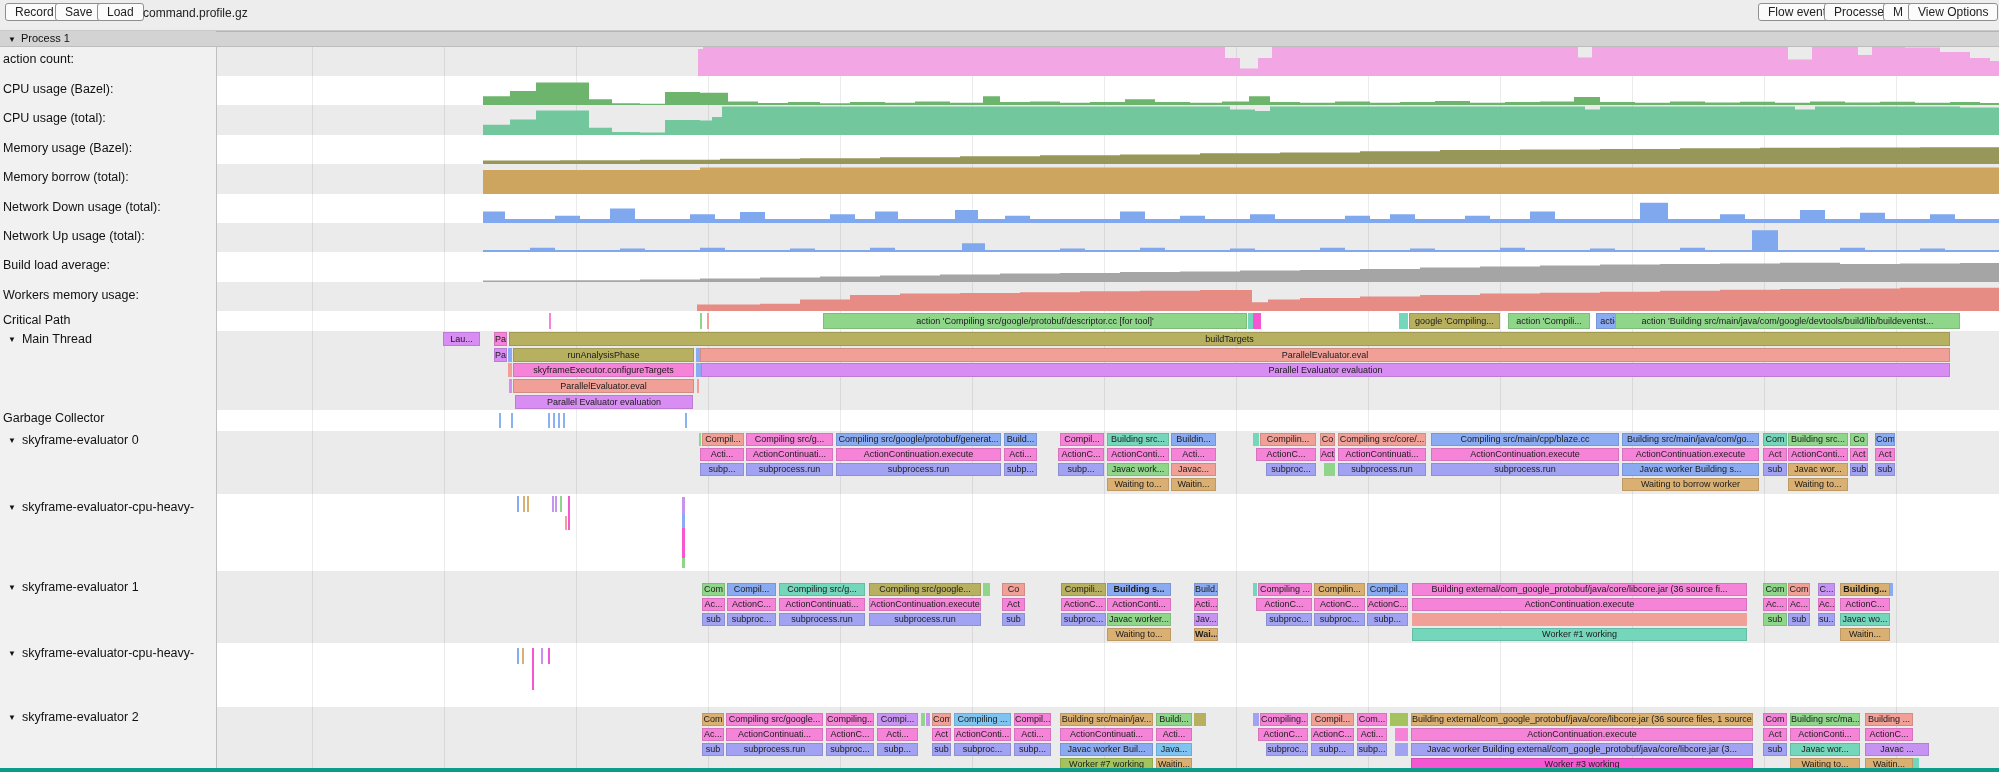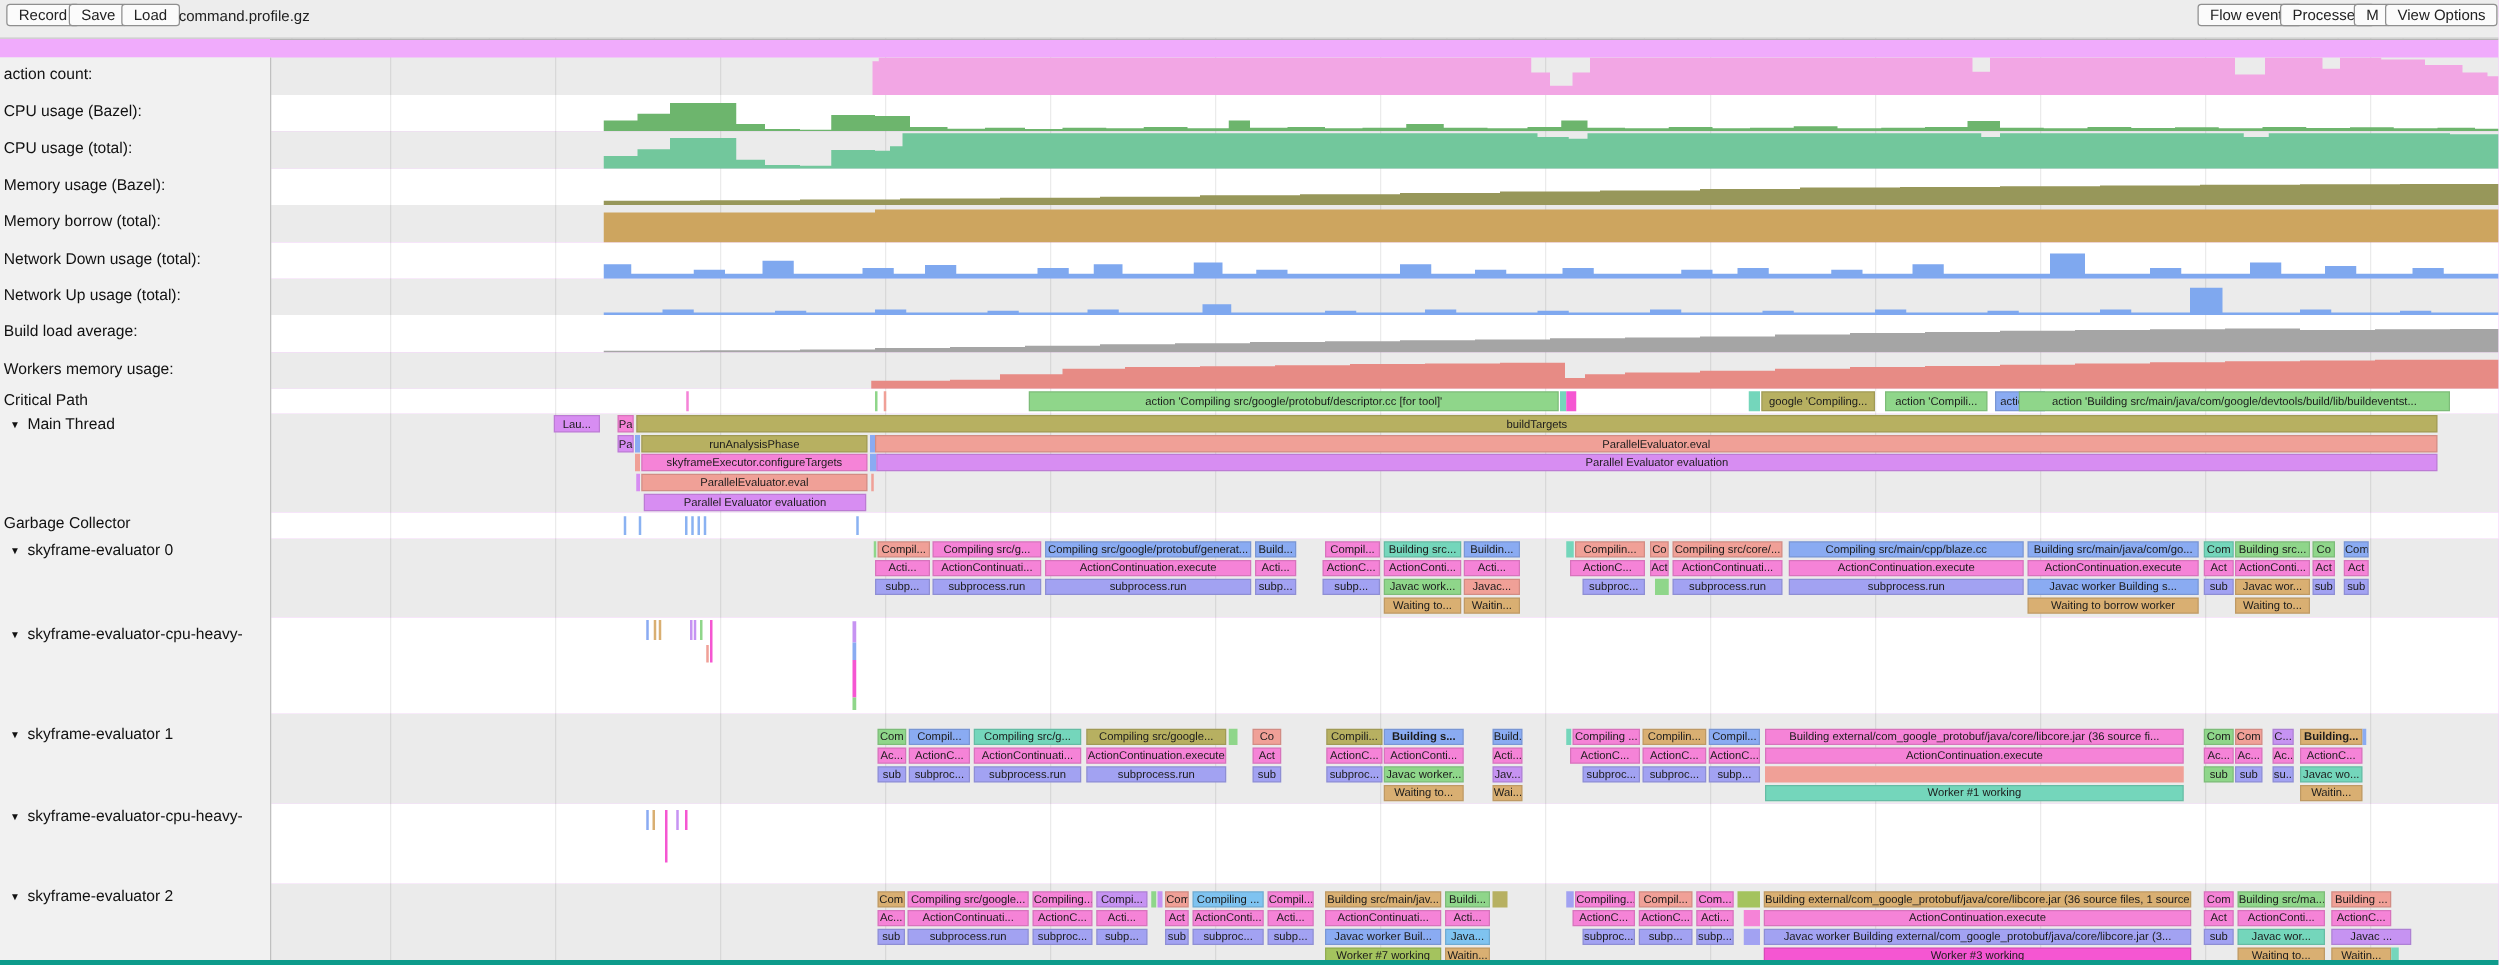--- a/index.html
+++ b/index.html
@@ -1,17 +1,17 @@
 <!DOCTYPE html>
 <html><head>
 <meta charset="utf-8">
 <style>
   html,body{margin:0;padding:0;background:#fff;}
   #stage{position:relative;width:1999px;height:772px;overflow:hidden;
-         font-family:"Liberation Sans",sans-serif;background:#f0abfc;}
+         font-family:"Liberation Sans",sans-serif;background:#a21caf;}
   
   .toolbar{position:absolute;left:0;top:0;width:1999px;height:30px;background:#ededed;
            border-bottom:1px solid #c9c9c9;z-index:30;}
   .tb-btn{position:absolute;top:3px;height:18px;line-height:16px;padding:0 9px;
           background:#fbfbfb;border:1px solid #8f8f8f;border-radius:3px;
           font-size:12px;color:#222;box-sizing:border-box;}
   .tb-file{position:absolute;top:6px;font-size:12px;color:#222;}
   
   .ruler{position:absolute;left:216px;top:14px;width:1783px;height:17px;background:#fff;
          border-bottom:1px solid #b5b5b5;z-index:20;}
@@ -139,20 +139,23 @@
       <div class="rlabel" style="left: 1155px;">35 s</div>
       <div class="rmajor" style="left: 1284px;"></div>
       <div class="rlabel" style="left: 1287px;">40 s</div>
       <div class="rmajor" style="left: 1416px;"></div>
       <div class="rlabel" style="left: 1419px;">45 s</div>
       <div class="rmajor" style="left: 1548px;"></div>
       <div class="rlabel" style="left: 1551px;">50 s</div>
       <div class="rmajor" style="left: 1680px;"></div>
       <div class="rlabel" style="left: 1683px;">55 s</div>
     </div>
+  <div class="process-bar">
+    <span class="arr">▼</span><span>Process 1</span>
+  </div>
   <div id="tracks">
       <div class="stripe s-g" style="top: 46px; height: 30px;"></div>
       <div class="stripe s-w" style="top: 76px; height: 29px;"></div>
       <div class="stripe s-g" style="top: 105px; height: 30px;"></div>
       <div class="stripe s-w" style="top: 135px; height: 29px;"></div>
       <div class="stripe s-g" style="top: 164px; height: 30px;"></div>
       <div class="stripe s-w" style="top: 194px; height: 29px;"></div>
       <div class="stripe s-g" style="top: 223px; height: 29px;"></div>
       <div class="stripe s-w" style="top: 252px; height: 30px;"></div>
       <div class="stripe s-g" style="top: 282px; height: 29px;"></div>
@@ -337,21 +340,21 @@
       <div class="blk" style="left: 1194px; top: 613px; width: 24px; height: 13px; line-height: 11px; background: rgb(198, 147, 242);">Jav...</div>
       <div class="blk" style="left: 1266px; top: 613px; width: 46px; height: 13px; line-height: 11px; background: rgb(162, 162, 242);">subproc...</div>
       <div class="blk" style="left: 1314px; top: 613px; width: 51px; height: 13px; line-height: 11px; background: rgb(162, 162, 242);">subproc...</div>
       <div class="blk" style="left: 1367px; top: 613px; width: 41px; height: 13px; line-height: 11px; background: rgb(162, 162, 242);">subp...</div>
       <div class="blk" style="left: 1412px; top: 613px; width: 335px; height: 13px; line-height: 11px; background: rgb(240, 160, 151); border: none;"></div>
       <div class="blk" style="left: 1763px; top: 613px; width: 24px; height: 13px; line-height: 11px; background: rgb(143, 214, 138);">sub</div>
       <div class="blk" style="left: 1788px; top: 613px; width: 22px; height: 13px; line-height: 11px; background: rgb(162, 162, 242);">sub</div>
       <div class="blk" style="left: 1818px; top: 613px; width: 17px; height: 13px; line-height: 11px; background: rgb(162, 162, 242);">su...</div>
       <div class="blk" style="left: 1840px; top: 613px; width: 50px; height: 13px; line-height: 11px; background: rgb(116, 214, 187);">Javac wo...</div>
       <div class="blk" style="left: 1107px; top: 628px; width: 64px; height: 13px; line-height: 11px; background: rgb(217, 175, 114);">Waiting to...</div>
-      <div class="blk" style="left: 1194px; top: 628px; width: 24px; height: 13px; line-height: 11px; background: rgb(217, 175, 114);">Wai...</div>
+      <div class="blk" style="left: 1194px; top: 628px; width: 24px; height: 13px; line-height: 11px; background: rgb(217, 175, 114); font-weight: bold;">Wai...</div>
       <div class="blk" style="left: 1412px; top: 628px; width: 335px; height: 13px; line-height: 11px; background: rgb(116, 214, 187);">Worker #1 working</div>
       <div class="blk" style="left: 1840px; top: 628px; width: 50px; height: 13px; line-height: 11px; background: rgb(217, 175, 114);">Waitin...</div>
       <div class="blk" style="left: 702px; top: 713px; width: 22px; height: 13px; line-height: 11px; background: rgb(217, 175, 114);">Com</div>
       <div class="blk" style="left: 726px; top: 713px; width: 97px; height: 13px; line-height: 11px; background: rgb(245, 131, 215);">Compiling src/google...</div>
       <div class="blk" style="left: 826px; top: 713px; width: 48px; height: 13px; line-height: 11px; background: rgb(245, 131, 215);">Compiling...</div>
       <div class="blk" style="left: 877px; top: 713px; width: 41px; height: 13px; line-height: 11px; background: rgb(198, 147, 242);">Compi...</div>
       <div class="blk" style="left: 921px; top: 713px; width: 4px; height: 13px; line-height: 11px; background: rgb(143, 214, 138); border: none;"></div>
       <div class="blk" style="left: 926px; top: 713px; width: 4px; height: 13px; line-height: 11px; background: rgb(198, 147, 242); border: none;"></div>
       <div class="blk" style="left: 932px; top: 713px; width: 19px; height: 13px; line-height: 11px; background: rgb(240, 160, 151);">Com</div>
       <div class="blk" style="left: 954px; top: 713px; width: 57px; height: 13px; line-height: 11px; background: rgb(127, 195, 240);">Compiling ...</div>

